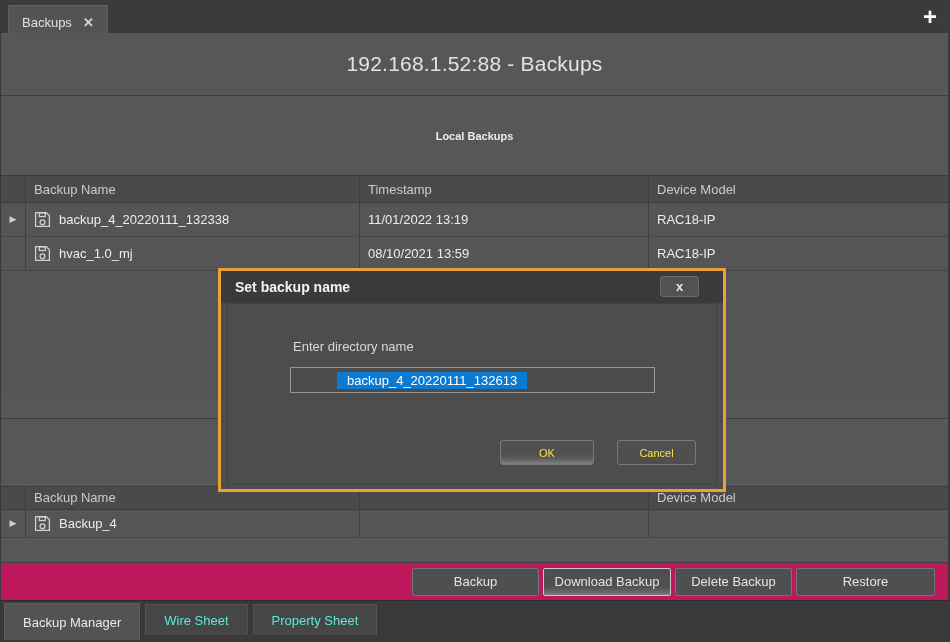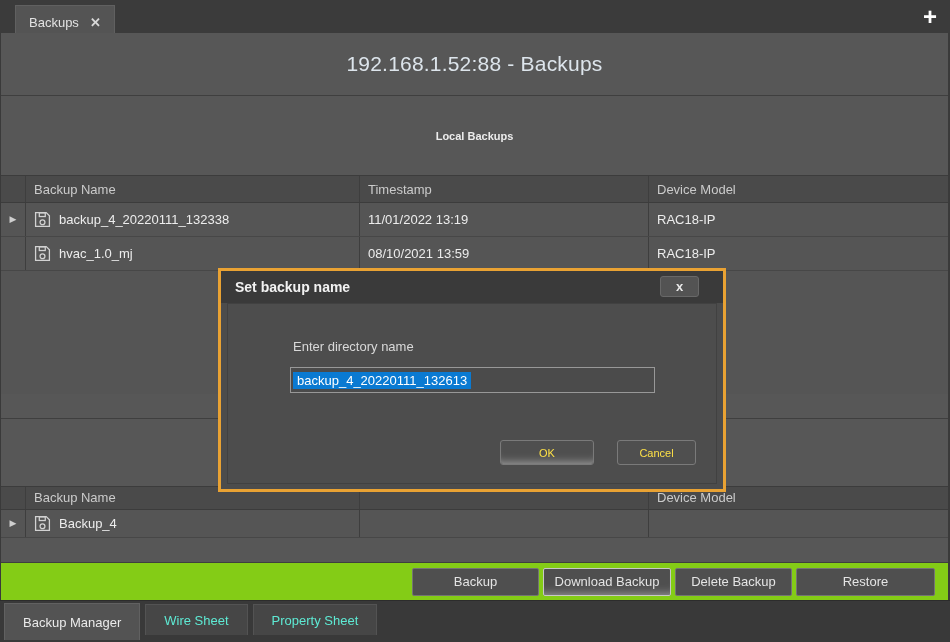--- a/index.html
+++ b/index.html
@@ -4,21 +4,21 @@
 <style>
   html,body { margin:0; padding:0; }
   body {
     width:950px; height:642px; position:relative; overflow:hidden;
     background:#3b3b3b; font-family:"Liberation Sans", sans-serif;
     -webkit-font-smoothing:antialiased;
   }
   
   .top-tabbar { position:absolute; top:0; left:0; right:0; height:33px; background:#3b3b3b; border-bottom:1px solid #2e2e2e; }
   .doc-tab {
-    position:absolute; left:15px; top:5px; height:28px; box-sizing:border-box;
+    position:absolute; left:8px; top:5px; height:28px; box-sizing:border-box;
     background:#545454; border:1px solid #606060; border-bottom:none;
     display:flex; align-items:center; gap:11px; padding:16px 13px;
     color:#e2e2e2; font-size:13px; cursor:default;
   }
   .tab-close { color:#d8d8d8; font-size:13px; font-weight:bold; line-height:1; }
   .add-btn { position:absolute; right:13px; top:2px; color:#ffffff; font-size:24px; font-weight:bold; line-height:30px; }
 
   
   .view {
     position:absolute; top:33px; left:0; right:0; height:567px; box-sizing:border-box;
@@ -41,21 +41,21 @@
   .col-ts    { width:289px; padding-left:8px; border-right:1px solid #3e3e3e; }
   .col-model { flex:1; padding-left:8px; }
   .arrow { color:#cfcfcf; font-size:9px; line-height:1; }
   .floppy { flex:0 0 auto; }
   .tbl-empty { background:#555555; }
   .top-empty { height:123px; }
   .bot-empty { flex:1; }
   .section-band { height:43px; background:#575757; border-top:1px solid #3f3f3f; }
 
   
-  .footer-bar { height:38px; background:#84cc16; border-top:1px solid #3f3f3f;
+  .footer-bar { height:38px; background:#be185d; border-top:1px solid #3f3f3f;
     display:flex; align-items:center; justify-content:flex-end; gap:4px; padding-right:13px; box-sizing:border-box; }
   .btn {
     height:28px; box-sizing:border-box; background:#4f4f4f; border:1px solid #747474; border-radius:2px;
     color:#e4e4e4; font-size:13px; display:flex; align-items:center; justify-content:center; cursor:default;
   }
   .btn.focused { border-color:#c8c8c8; box-shadow: inset 0 -9px 10px -8px rgba(255,255,255,.45); }
   .w1{width:127px} .w2{width:128px} .w3{width:117px} .w4{width:139px}
 
   
   .bottom-tabbar { position:absolute; bottom:0; left:0; right:0; height:42px; background:#393939;
@@ -76,21 +76,21 @@
     background:#535353; border:1px solid #686868; border-radius:3px; color:#e9e9e9;
     font-weight:bold; font-size:13px; display:flex; align-items:center; justify-content:center; line-height:1; }
   .dialog-inner { position:absolute; left:6px; top:32px; width:488px; height:179px;
     border:1px solid #414141; background:#4d4d4d; }
   .dialog-label { position:absolute; left:72px; top:68px; font-size:13px; color:#d9d9d9; }
   .textbox {
     position:absolute; left:69px; top:96px; width:365px; height:26px; box-sizing:border-box;
     background:#4b4b4b; border:1px solid #989898; display:flex; align-items:center; padding-left:2px;
     font-size:13px; color:#ffffff; cursor:text;
   }
-  .textbox .sel { background:#0A7AD2; color:#ffffff; padding:1px 4px; }
+  .textbox .sel { background:#0A7AD2; color:#ffffff; padding:1px 10px;margin-left:44px; }
   .dlg-btn {
     position:absolute; height:25px; box-sizing:border-box; background:#4f4f4f; border:1px solid #7a7a7a;
     border-radius:3px; color:#fde047; font-size:11px; display:flex; align-items:center; justify-content:center; cursor:default;
   }
   .dlg-ok { left:279px; top:169px; width:94px; box-shadow: inset 0 -9px 10px -8px rgba(255,255,255,.5); }
   .dlg-cancel { left:396px; top:169px; width:79px; }
 </style>
 </head>
 <body>
 

